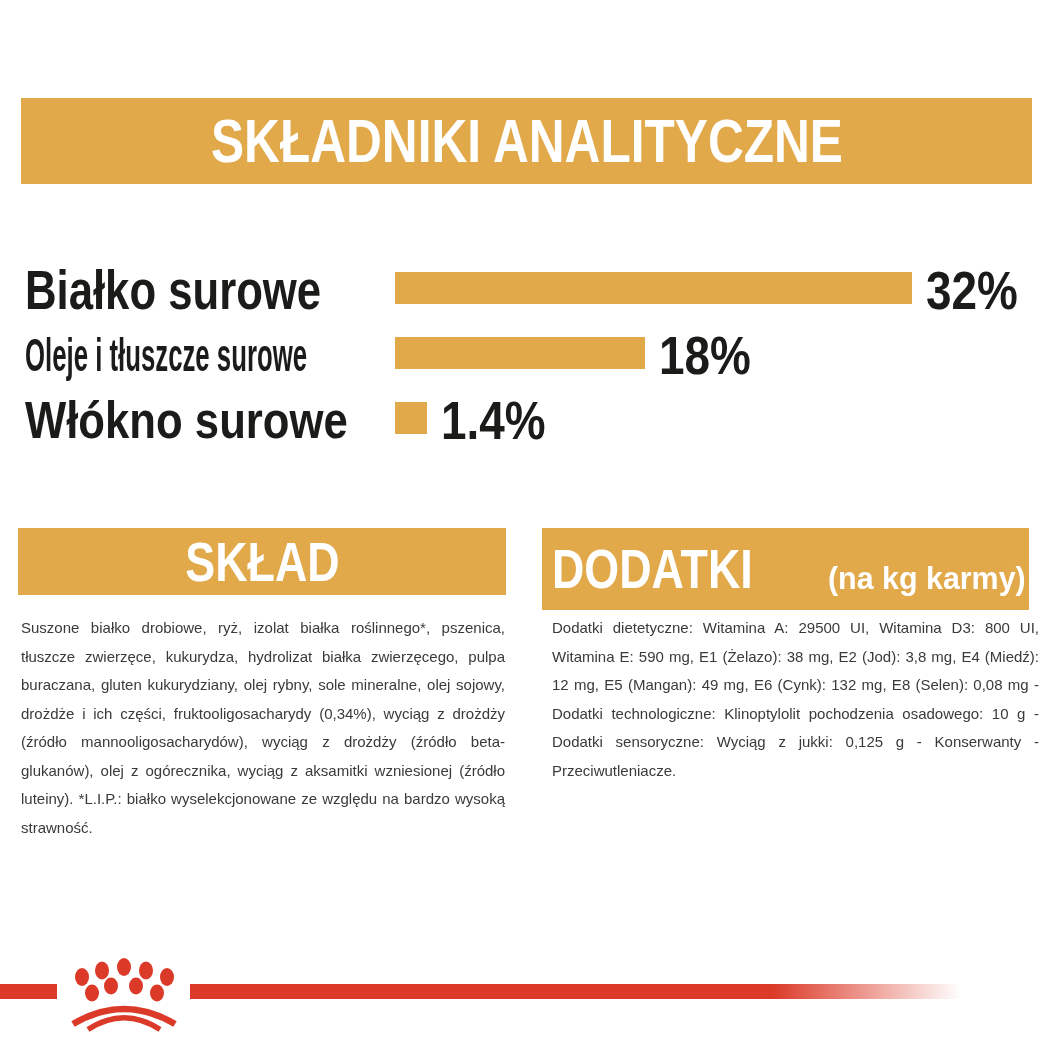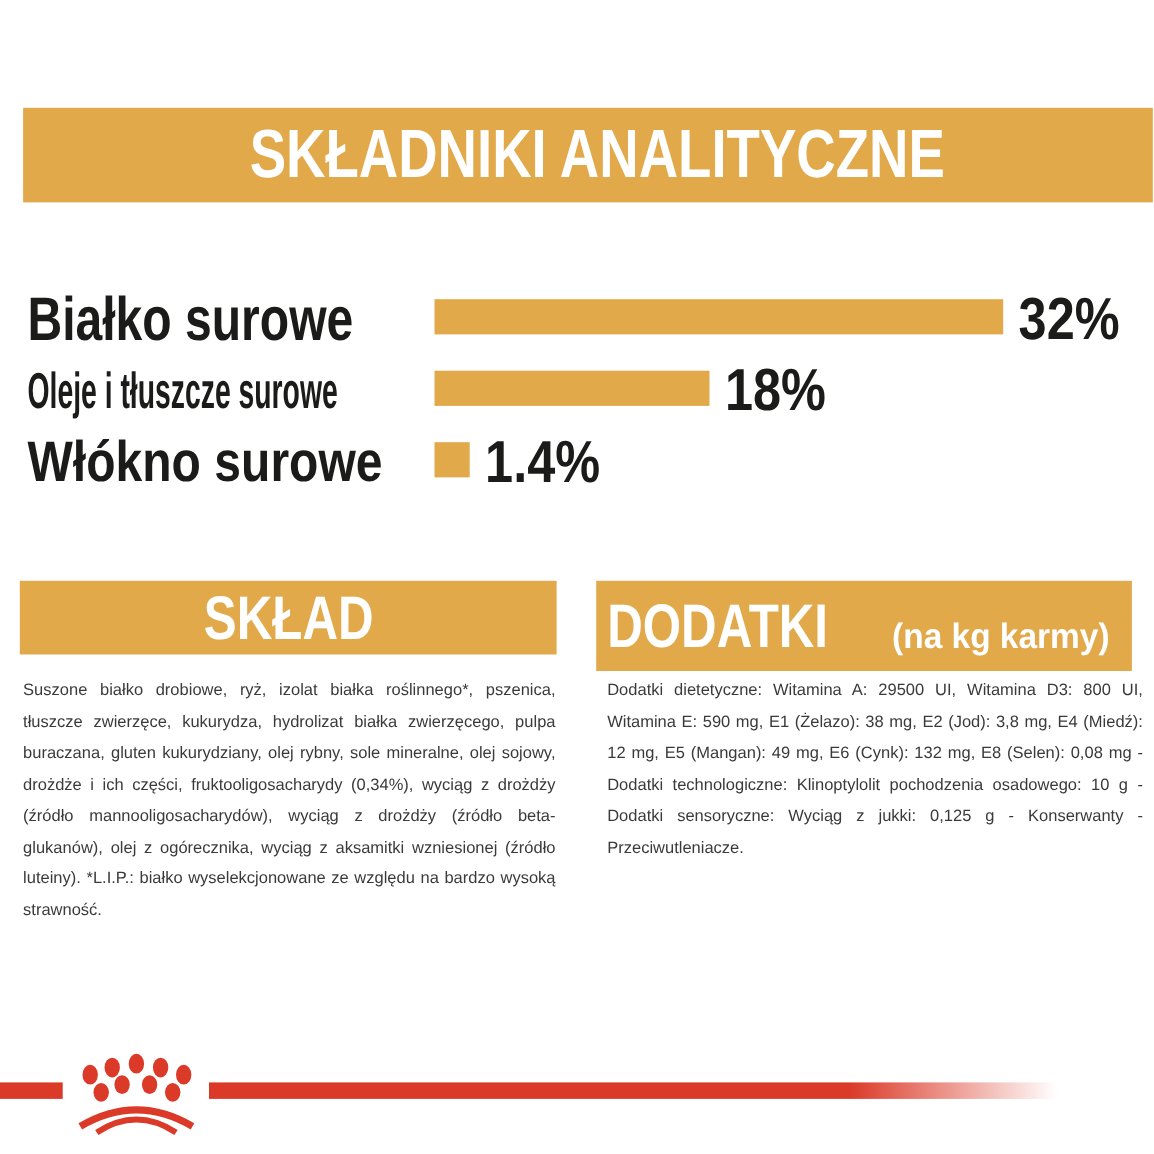--- a/index.html
+++ b/index.html
@@ -8,23 +8,23 @@
     --ink:#1B1B19;
     --body:#3A3A39;
   }
   html,body{margin:0;padding:0;background:#fff;}
   .page{
     position:relative;width:1049px;height:1049px;background:#fff;
     font-family:"Liberation Sans", sans-serif;overflow:hidden;
   }
   
   .banner{position:absolute;background:var(--gold);display:flex;align-items:center;}
-  .banner.top{left:21px;top:98px;width:1011px;height:86px;justify-content:center;padding-left:16px;}
+  .banner.top{left:21px;top:98px;width:1011px;height:86px;justify-content:center;}
   .banner.left{left:18px;top:528px;width:488px;height:67px;justify-content:center;text-align:right;}
-  .banner.right{left:542px;top:528px;width:487px;height:82px;justify-content:flex-start;padding-left:10px;box-sizing:border-box;}
+  .banner.right{left:542px;top:528px;width:487px;height:82px;justify-content:flex-start;padding-left:10px;box-sizing:border-box;gap:17px;}
   .banner-text{
     color:#fff;font-weight:bold;white-space:nowrap;line-height:1;
     transform:scaleX(0.8);transform-origin:center center;
   }
   .banner.top .banner-text{font-size:62px;}
   .banner.left .banner-text{font-size:56px;}
   .banner.right .banner-text{font-size:56px;transform-origin:left center;}
   .banner-suffix{
     color:#fff;font-weight:bold;white-space:nowrap;line-height:1;
     font-size:32px;transform:scaleX(0.95);transform-origin:left center;

